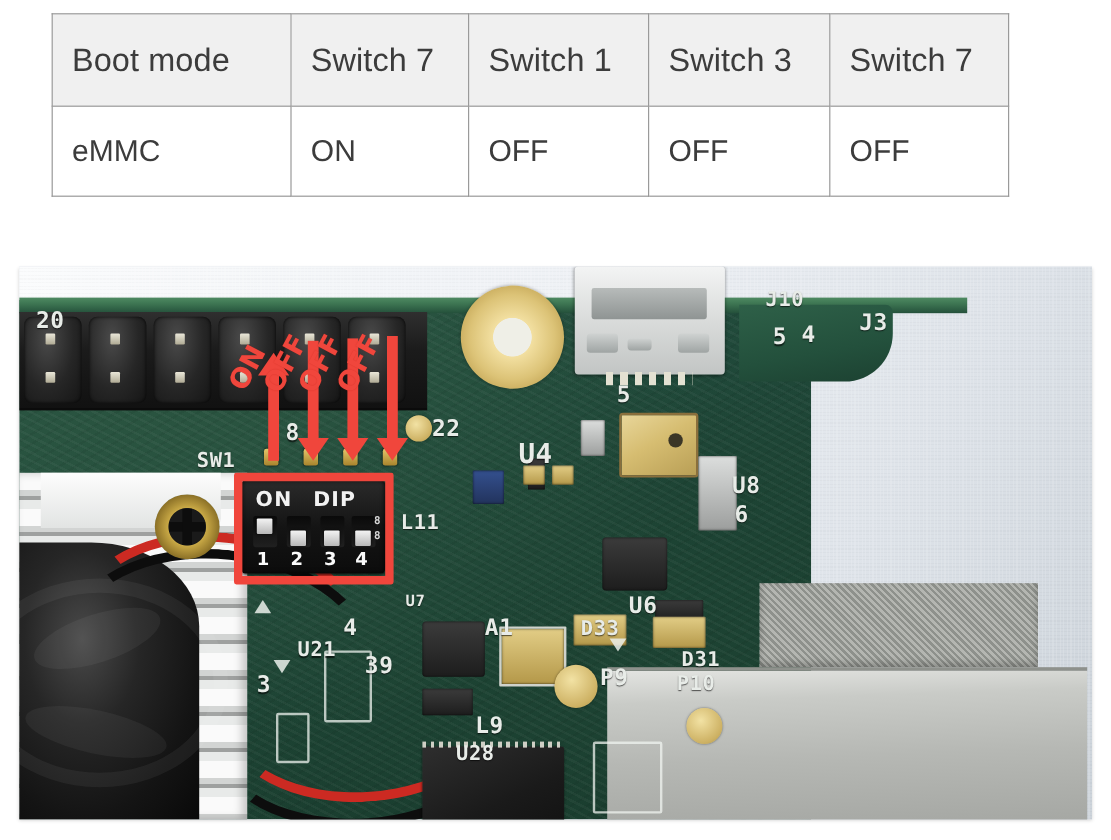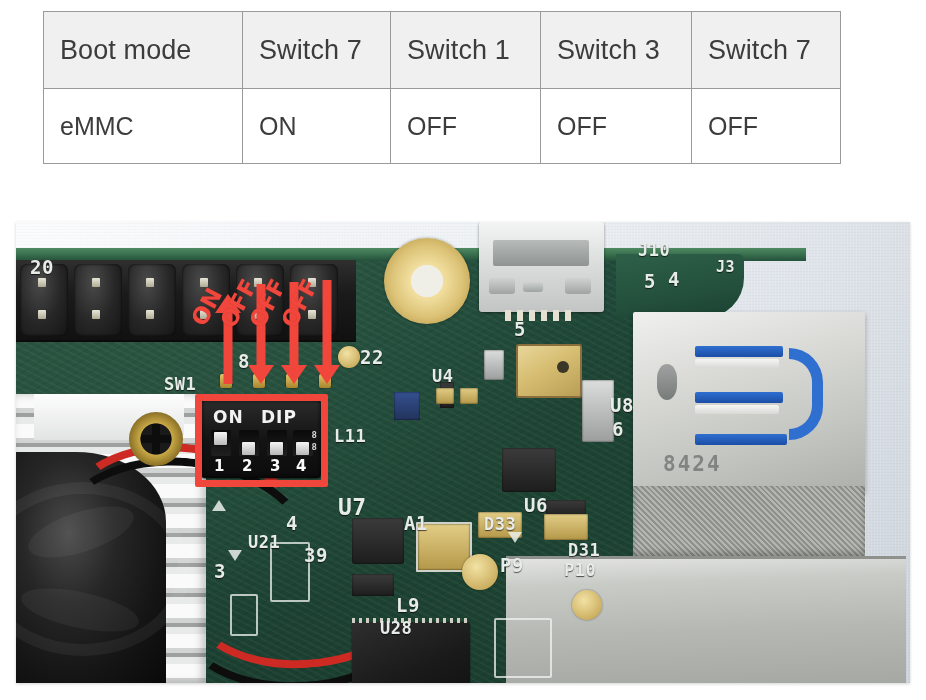--- a/index.html
+++ b/index.html
@@ -527,32 +527,20 @@
   <div class="goldhole"></div>
   <div class="microusb">
     <div class="slotrow"></div>
     <div class="foot" style="left:10px"></div>
     <div class="foot" style="left:44px;width:20px;height:10px;top:60px"></div>
     <div class="foot" style="left:86px"></div>
     <div class="pins"></div>
   </div>
   <div class="goldcan"></div>
 
-  <div class="usb3">
-    <div class="oval"></div>
-    <div class="tonguebox">
-      <div class="bluecontact" style="left:0;top:0;width:88px"></div>
-      <div class="whitetongue" style="left:0;top:13px;width:84px"></div>
-      <div class="bluecontact" style="left:0;top:46px;width:88px"></div>
-      <div class="whitetongue" style="left:0;top:59px;width:84px"></div>
-      <div class="bluecontact" style="left:0;top:88px;width:92px"></div>
-      <div class="bend"></div>
-    </div>
-    <div class="etch">8424</div>
-  </div>
   <div class="mesh"></div>
   <div class="lowershield"></div>
 
   <div class="smd" style="left:424px;top:160px;width:14px;height:26px"></div>
   <div class="smd silver" style="left:468px;top:128px;width:20px;height:30px"></div>
   <div class="smd blue" style="left:378px;top:170px;width:26px;height:28px"></div>
   <div class="smd gold" style="left:420px;top:166px;width:18px;height:16px"></div>
   <div class="smd gold" style="left:444px;top:166px;width:18px;height:16px"></div>
   <div class="smd silver" style="left:566px;top:158px;width:32px;height:62px"></div>
   <div class="smd" style="left:486px;top:226px;width:54px;height:44px;border-radius:3px"></div>
@@ -625,34 +613,34 @@
   </div>
 
   <span class="sw-label" style="left:193px;top:82px">ON</span>
   <span class="sw-label" style="left:222px;top:84px">OFF</span>
   <span class="sw-label" style="left:251px;top:84px">OFF</span>
   <span class="sw-label" style="left:283px;top:84px">OFF</span>
 
   <div id="silk-layer">
       <span class="silk" style="left: 14px; top: 34px; font-size: 19px;">20</span>
       <span class="silk" style="left: 498px; top: 96px; font-size: 19px;">5</span>
-      <span class="silk" style="left: 416px; top: 144px; font-size: 17px;">U4</span>
+      <span class="silk" style="left: 416px; top: 144px; font-size: 23px;">U4</span>
       <span class="silk" style="left: 622px; top: 18px; font-size: 17px;">J10</span>
       <span class="silk" style="left: 628px; top: 48px; font-size: 19px;">5</span>
       <span class="silk" style="left: 652px; top: 46px; font-size: 19px;">4</span>
-      <span class="silk" style="left: 700px; top: 36px; font-size: 15px;">J3</span>
+      <span class="silk" style="left: 700px; top: 36px; font-size: 19px;">J3</span>
       <span class="silk" style="left: 148px; top: 152px; font-size: 17px;">SW1</span>
       <span class="silk" style="left: 222px; top: 128px; font-size: 19px;">8</span>
       <span class="silk" style="left: 344px; top: 124px; font-size: 19px;">22</span>
       <span class="silk" style="left: 318px; top: 204px; font-size: 17px;">L11</span>
       <span class="silk" style="left: 594px; top: 172px; font-size: 19px;">U8</span>
       <span class="silk" style="left: 596px; top: 196px; font-size: 19px;">6</span>
       <span class="silk" style="left: 508px; top: 272px; font-size: 19px;">U6</span>
       <span class="silk" style="left: 468px; top: 292px; font-size: 17px;">D33</span>
-      <span class="silk" style="left: 322px; top: 272px; font-size: 23px;">U7</span>
+      <span class="silk" style="left: 322px; top: 272px; font-size: 13px;">U7</span>
       <span class="silk" style="left: 388px; top: 290px; font-size: 19px;">A1</span>
       <span class="silk" style="left: 232px; top: 310px; font-size: 17px;">U21</span>
       <span class="silk" style="left: 288px; top: 322px; font-size: 19px;">39</span>
       <span class="silk" style="left: 198px; top: 338px; font-size: 19px;">3</span>
       <span class="silk" style="left: 270px; top: 290px; font-size: 19px;">4</span>
       <span class="silk" style="left: 552px; top: 318px; font-size: 17px;">D31</span>
       <span class="silk" style="left: 484px; top: 332px; font-size: 19px;">P9</span>
       <span class="silk" style="left: 548px; top: 338px; font-size: 17px;">P10</span>
       <span class="silk" style="left: 380px; top: 372px; font-size: 19px;">L9</span>
       <span class="silk" style="left: 364px; top: 396px; font-size: 17px;">U28</span>

